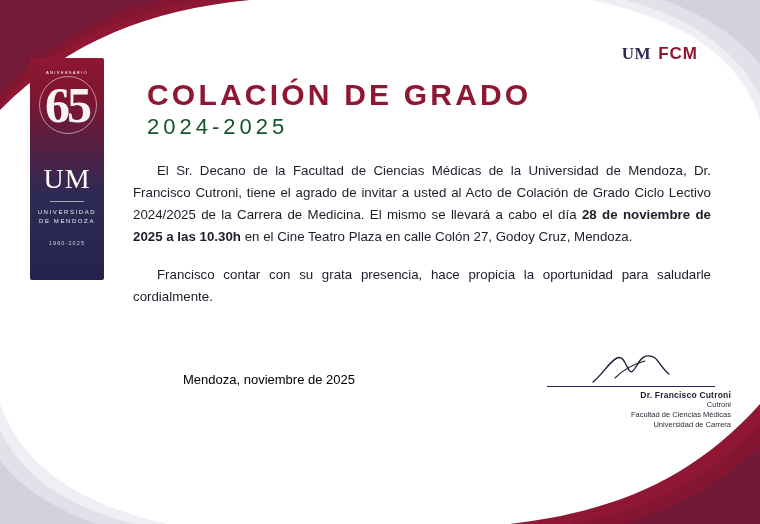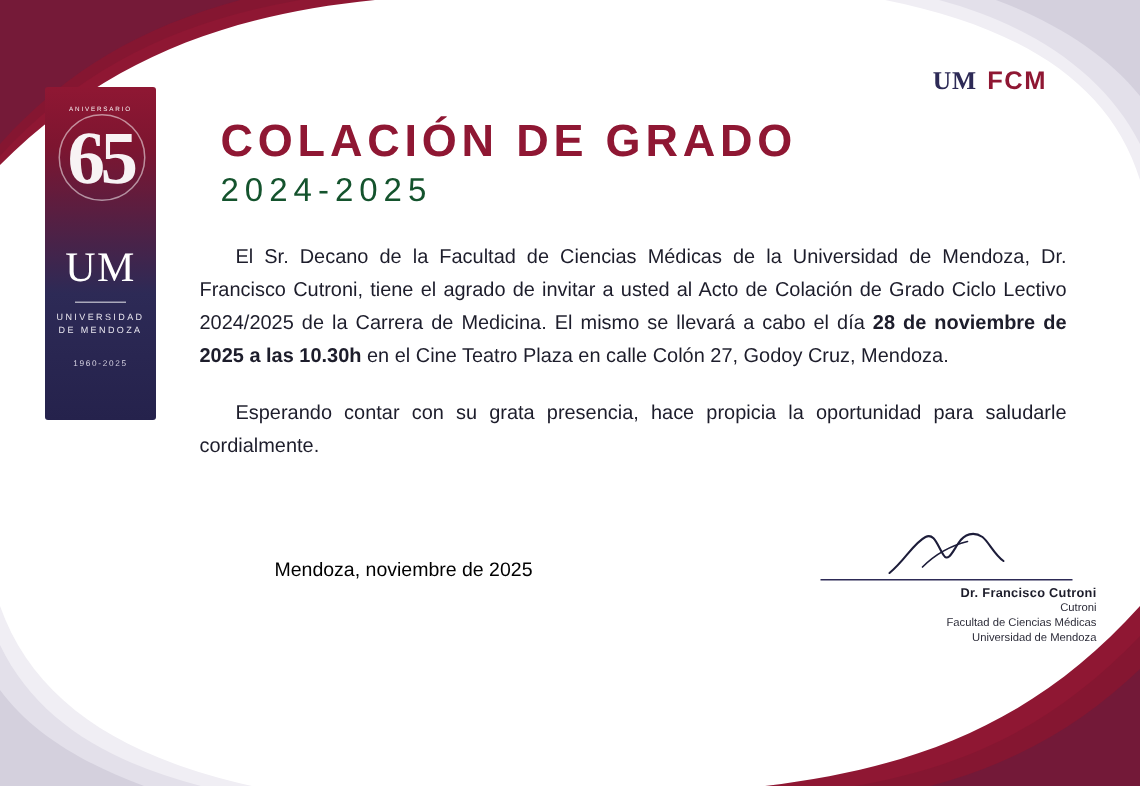--- a/index.html
+++ b/index.html
@@ -261,32 +261,32 @@
     <span class="brand-fcm">FCM</span>
   </div>
 
   <div class="title-block">
     <h1 class="doc-title">COLACIÓN DE GRADO</h1>
     <h2 class="doc-subtitle">2024-2025</h2>
   </div>
 
   <div class="body-block">
     <p><span>El Sr. Decano de la Facultad de Ciencias Médicas de la Universidad de Mendoza, Dr. Francisco Cutroni, tiene el agrado de invitar a usted al Acto de Colación de Grado Ciclo Lectivo 2024/2025 de la Carrera de Medicina. El mismo se llevará a cabo el día </span><strong>28 de noviembre de 2025 a las 10.30h</strong><span> en el Cine Teatro Plaza en calle Colón 27, Godoy Cruz, Mendoza.</span></p>
-    <p>Esperando contar con su grata presencia, hace propicia la oportunidad para saludarle cordialmente.</p>
+    <p>Francisco contar con su grata presencia, hace propicia la oportunidad para saludarle cordialmente.</p>
   </div>
 
   <div class="place-date">Mendoza, noviembre de 2025</div>
 
   <div class="signature-block">
     <div class="sig-mark">
       <svg width="200" height="34" viewBox="0 0 200 34">
         <path d="M62,30 C72,22 78,10 86,6 C92,3 94,12 98,18 C101,23 104,16 108,10 C112,4 118,2 124,6 C128,9 132,18 138,22" fill="none" stroke="#1d1d3a" stroke-width="1.4" stroke-linecap="round"></path>
         <path d="M84,26 C92,18 102,12 114,9" fill="none" stroke="#1d1d3a" stroke-width="1.1" stroke-linecap="round"></path>
       </svg>
     </div>
     <div class="sig-line"></div>
     <div class="sig-name">Dr. Francisco Cutroni</div>
     <div class="sig-role">Cutroni</div>
     <div class="sig-org">Facultad de Ciencias Médicas</div>
-    <div class="sig-org">Universidad de Mendoza</div>
+    <div class="sig-org">Universidad de Carrera</div>
   </div>
 
 </div>
 
 </body></html>

